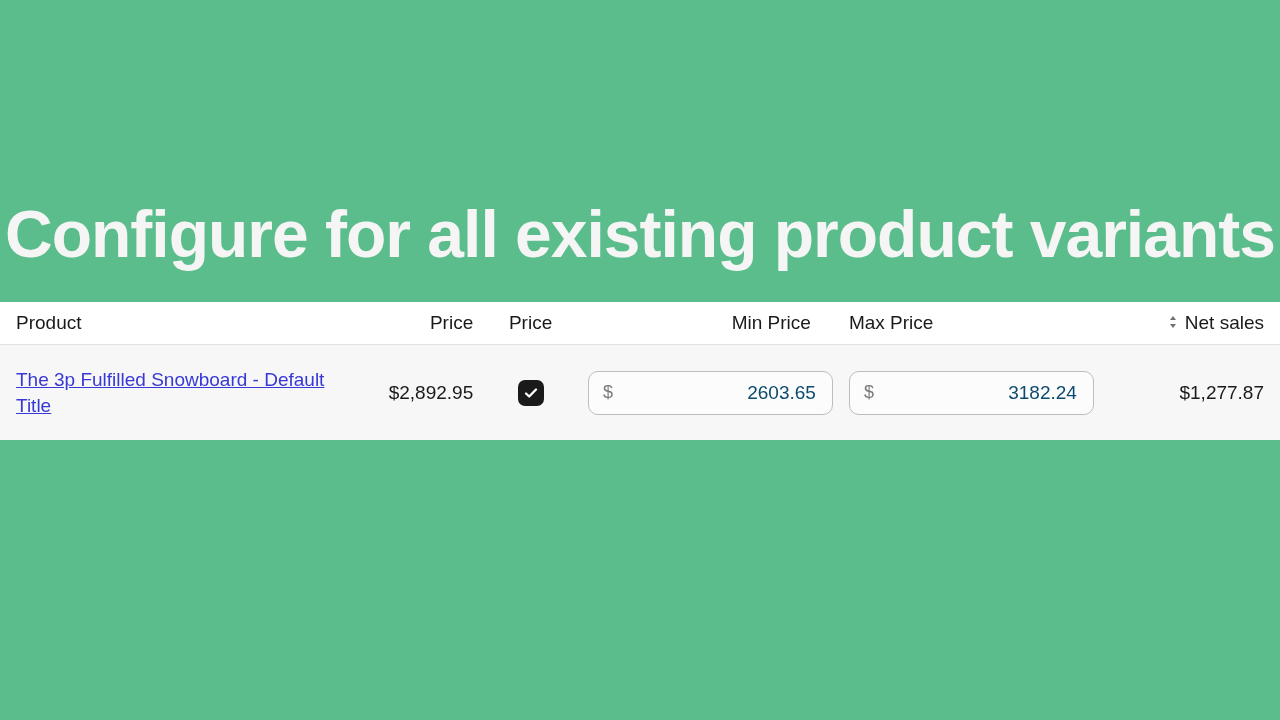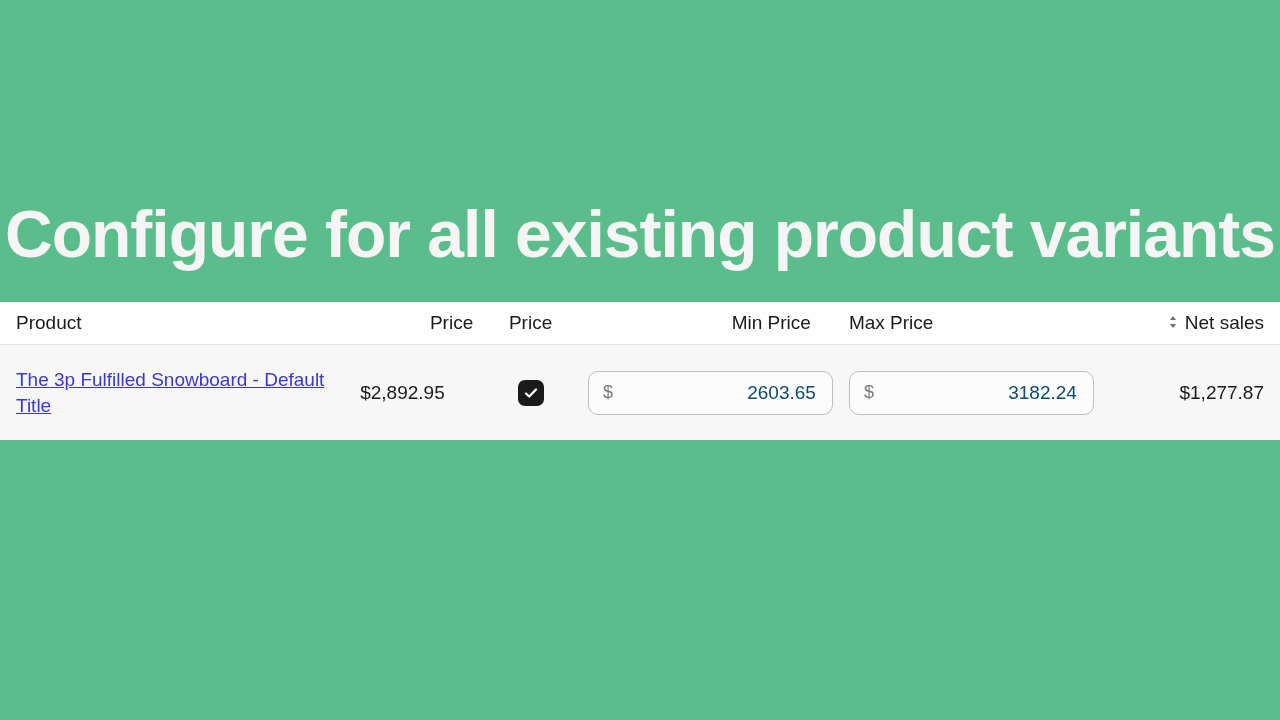--- a/index.html
+++ b/index.html
@@ -69,21 +69,21 @@
     }
     td.cell-product { padding-left: 16px; }
     .product-link {
       color: #3838d6;
       text-decoration: underline;
       font-size: 19px;
       line-height: 1.35;
       display: inline-block;
       max-width: 340px;
     }
-    td.cell-price { text-align: left; }
+    td.cell-price { text-align: right; }
     td.cell-active { text-align: center; }
     .checkbox {
       display: inline-flex;
       width: 26px;
       height: 26px;
       background: #1a1a1a;
       border-radius: 7px;
       align-items: center;
       justify-content: center;
       cursor: pointer;

